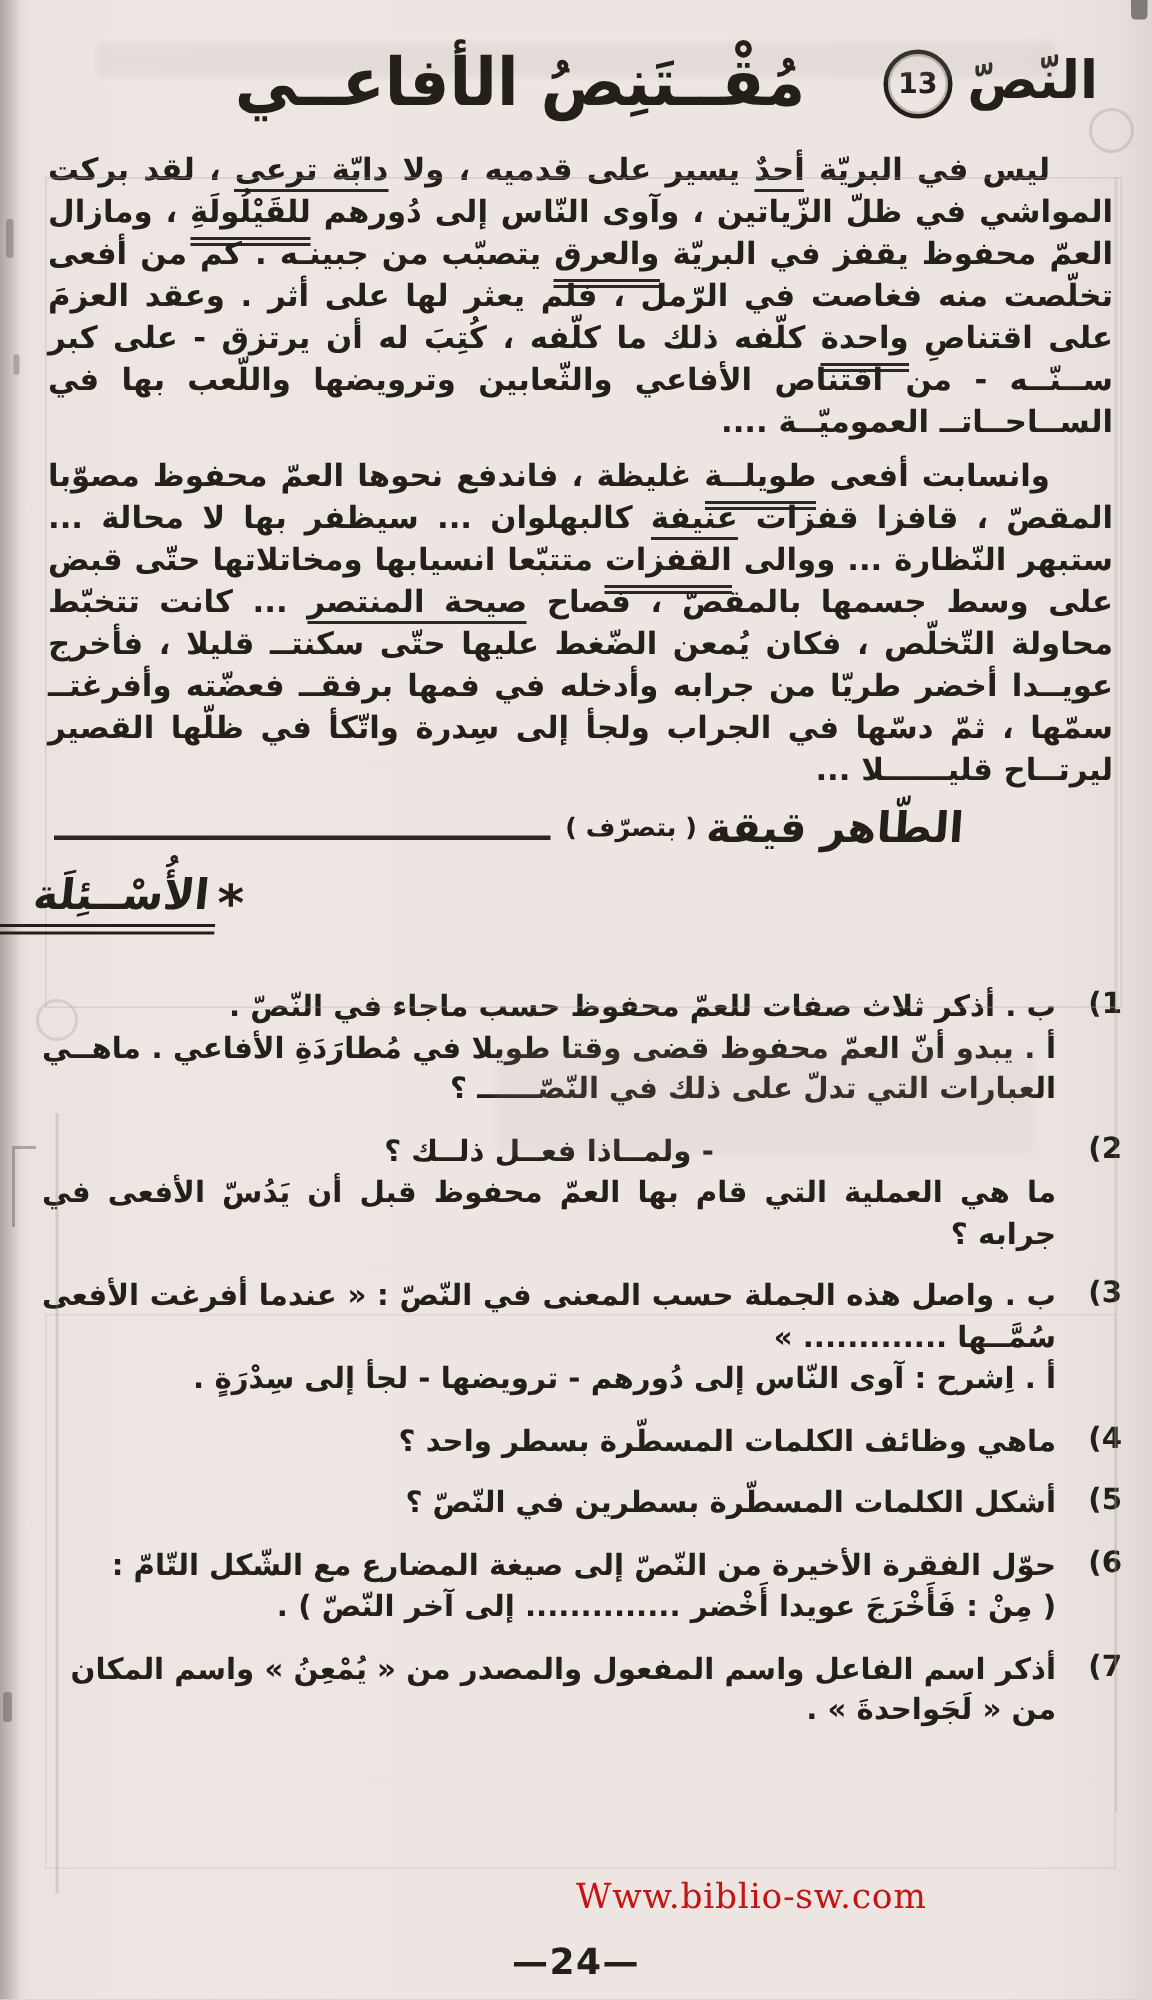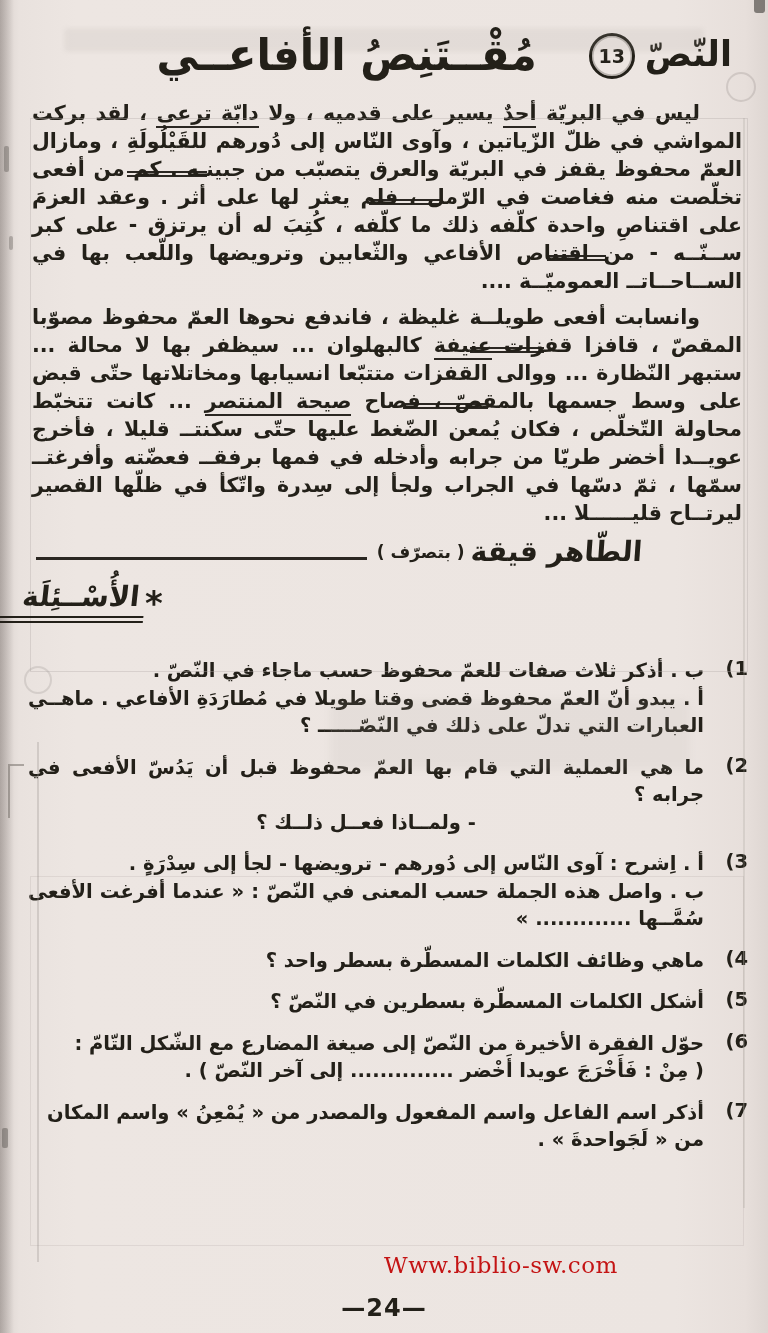--- a/index.html
+++ b/index.html
@@ -14,21 +14,21 @@
   .hdr-label{font-size:35px;font-weight:bold;line-height:1;text-align:center;}
   .badge{width:40px;height:40px;border:3px solid #232019;border-radius:50%;
     display:flex;align-items:center;justify-content:center;
     font-size:19px;font-weight:bold;margin:2px 10px 0 0;box-shadow:0 0 0 1.5px rgba(35,32,25,.25) inset;}
   .title{font-size:42px;font-weight:bold;margin:0 52px 0 0;letter-spacing:1px;transform:scaleY(1.05);}
   
   .text-block{margin:20px 26px 0 32px;direction:rtl;text-align:justify;
     font-size:20.5px;font-weight:700;line-height:28px;}
   .para{margin:0 0 8px 0;text-indent:42px;}
   .u1{border-bottom:2px solid #2b2722;padding-bottom:1px;}
-  .u2{border-bottom:6px double #2b2722;padding-bottom:18px;}
+  .u2{border-bottom:6px double #2b2722;padding-bottom:5px;}
   
   .attr-row{display:flex;direction:rtl;align-items:center;margin:6px 34px 0 36px;}
   .attr-name{font-size:28px;font-weight:bold;margin-right:92px;white-space:nowrap;transform:skewX(-4deg);}
   .attr-note{font-size:17px;font-weight:bold;margin-right:6px;white-space:nowrap;}
   .attr-line{flex:1;border-top:3px solid #2b2722;margin:14px 10px 0 0;}
   
   .q-heading{direction:rtl;display:flex;align-items:flex-start;width:fit-content;
     margin:12px 10px 0 0;font-weight:bold;}
   .q-star{font-size:34px;line-height:1;margin-top:6px;}
   .q-heading-label{font-size:28px;border-bottom:7px double #232019;
@@ -115,29 +115,29 @@
       <div class="q">
         <span class="qnum">(1</span>
         <div class="qbody">
           <div class="qline">ب . أذكر ثلاث صفات للعمّ محفوظ حسب ماجاء في النّصّ .</div>
           <div class="qline">أ . يبدو أنّ العمّ محفوظ قضى وقتا طويلا في مُطارَدَةِ الأفاعي . ماهــي العبارات التي تدلّ على ذلك في النّصّــــــ ؟</div>
         </div>
       </div>
       <div class="q">
         <span class="qnum">(2</span>
         <div class="qbody">
+          <div class="qline center">- ولمــاذا فعــل ذلــك ؟</div>
           <div class="qline">ما هي العملية التي قام بها العمّ محفوظ قبل أن يَدُسّ الأفعى في جرابه ؟</div>
-          <div class="qline center">- ولمــاذا فعــل ذلــك ؟</div>
         </div>
       </div>
       <div class="q">
         <span class="qnum">(3</span>
         <div class="qbody">
+          <div class="qline">ب . واصل هذه الجملة حسب المعنى في النّصّ : « عندما أفرغت الأفعى سُمَّــها ............. »</div>
           <div class="qline">أ . اِشرح : آوى النّاس إلى دُورهم - ترويضها - لجأ إلى سِدْرَةٍ .</div>
-          <div class="qline">ب . واصل هذه الجملة حسب المعنى في النّصّ : « عندما أفرغت الأفعى سُمَّــها ............. »</div>
         </div>
       </div>
       <div class="q">
         <span class="qnum">(4</span>
         <div class="qbody">
           <div class="qline">ماهي وظائف الكلمات المسطّرة بسطر واحد ؟</div>
         </div>
       </div>
       <div class="q">
         <span class="qnum">(5</span>

